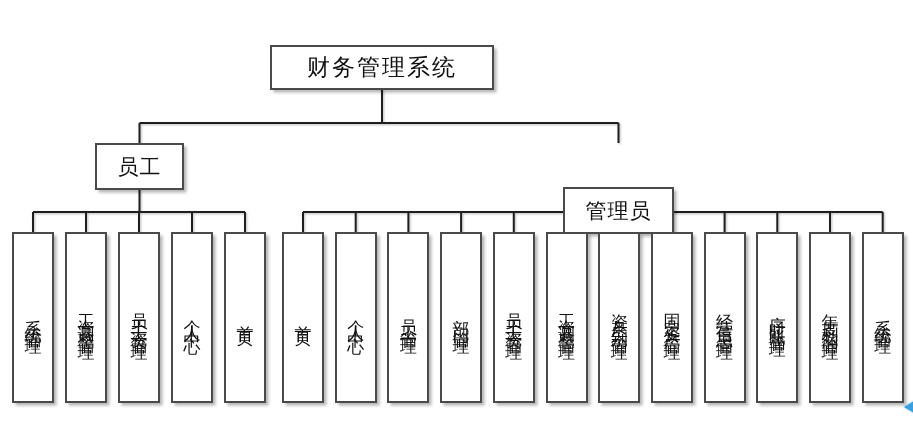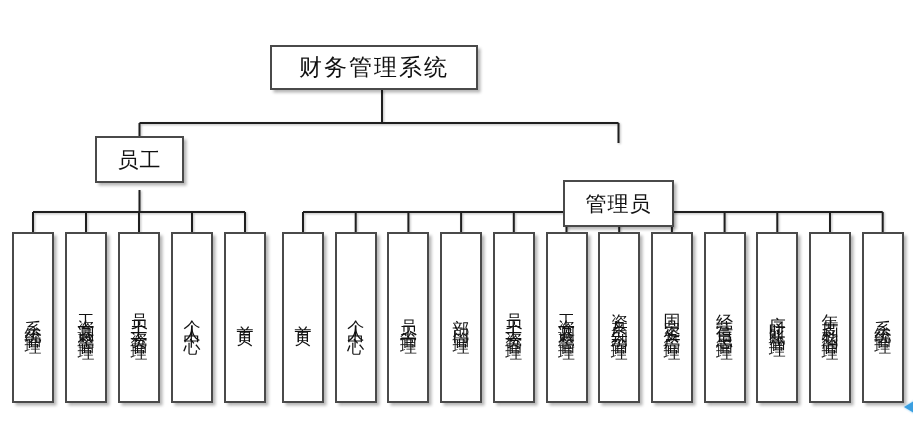--- a/index.html
+++ b/index.html
@@ -22,24 +22,24 @@
     position: absolute;
     background: #ffffff;
     border: 2px solid #4a4a4a;
     box-sizing: border-box;
     display: flex;
     align-items: center;
     justify-content: center;
     box-shadow: 2.5px 2.5px 3px rgba(0,0,0,0.30);
   }
   .node-root {
-    left: 270px; top: 45px; width: 208px; height: 45px;
+    left: 270px; top: 45px; width: 224px; height: 45px;
     font-size: 23px; letter-spacing: 2px;
   }
-  .node-branch { top: 136px; height: 47px; font-size: 21px; letter-spacing: 1px; }
+  .node-branch { top: 143px; height: 47px; font-size: 21px; letter-spacing: 1px; }
   .node-branch-0 { left: 95px;  width: 89px; }
   .node-branch-1 { left: 563px; width: 111px; margin-top: 44px; }
   .node-leaf {
     top: 232px; width: 42px; height: 171px;
     font-size: 17px;
     writing-mode: vertical-rl;
     text-orientation: upright;
     letter-spacing: 6px;
     line-height: 1;
     text-align: center;

